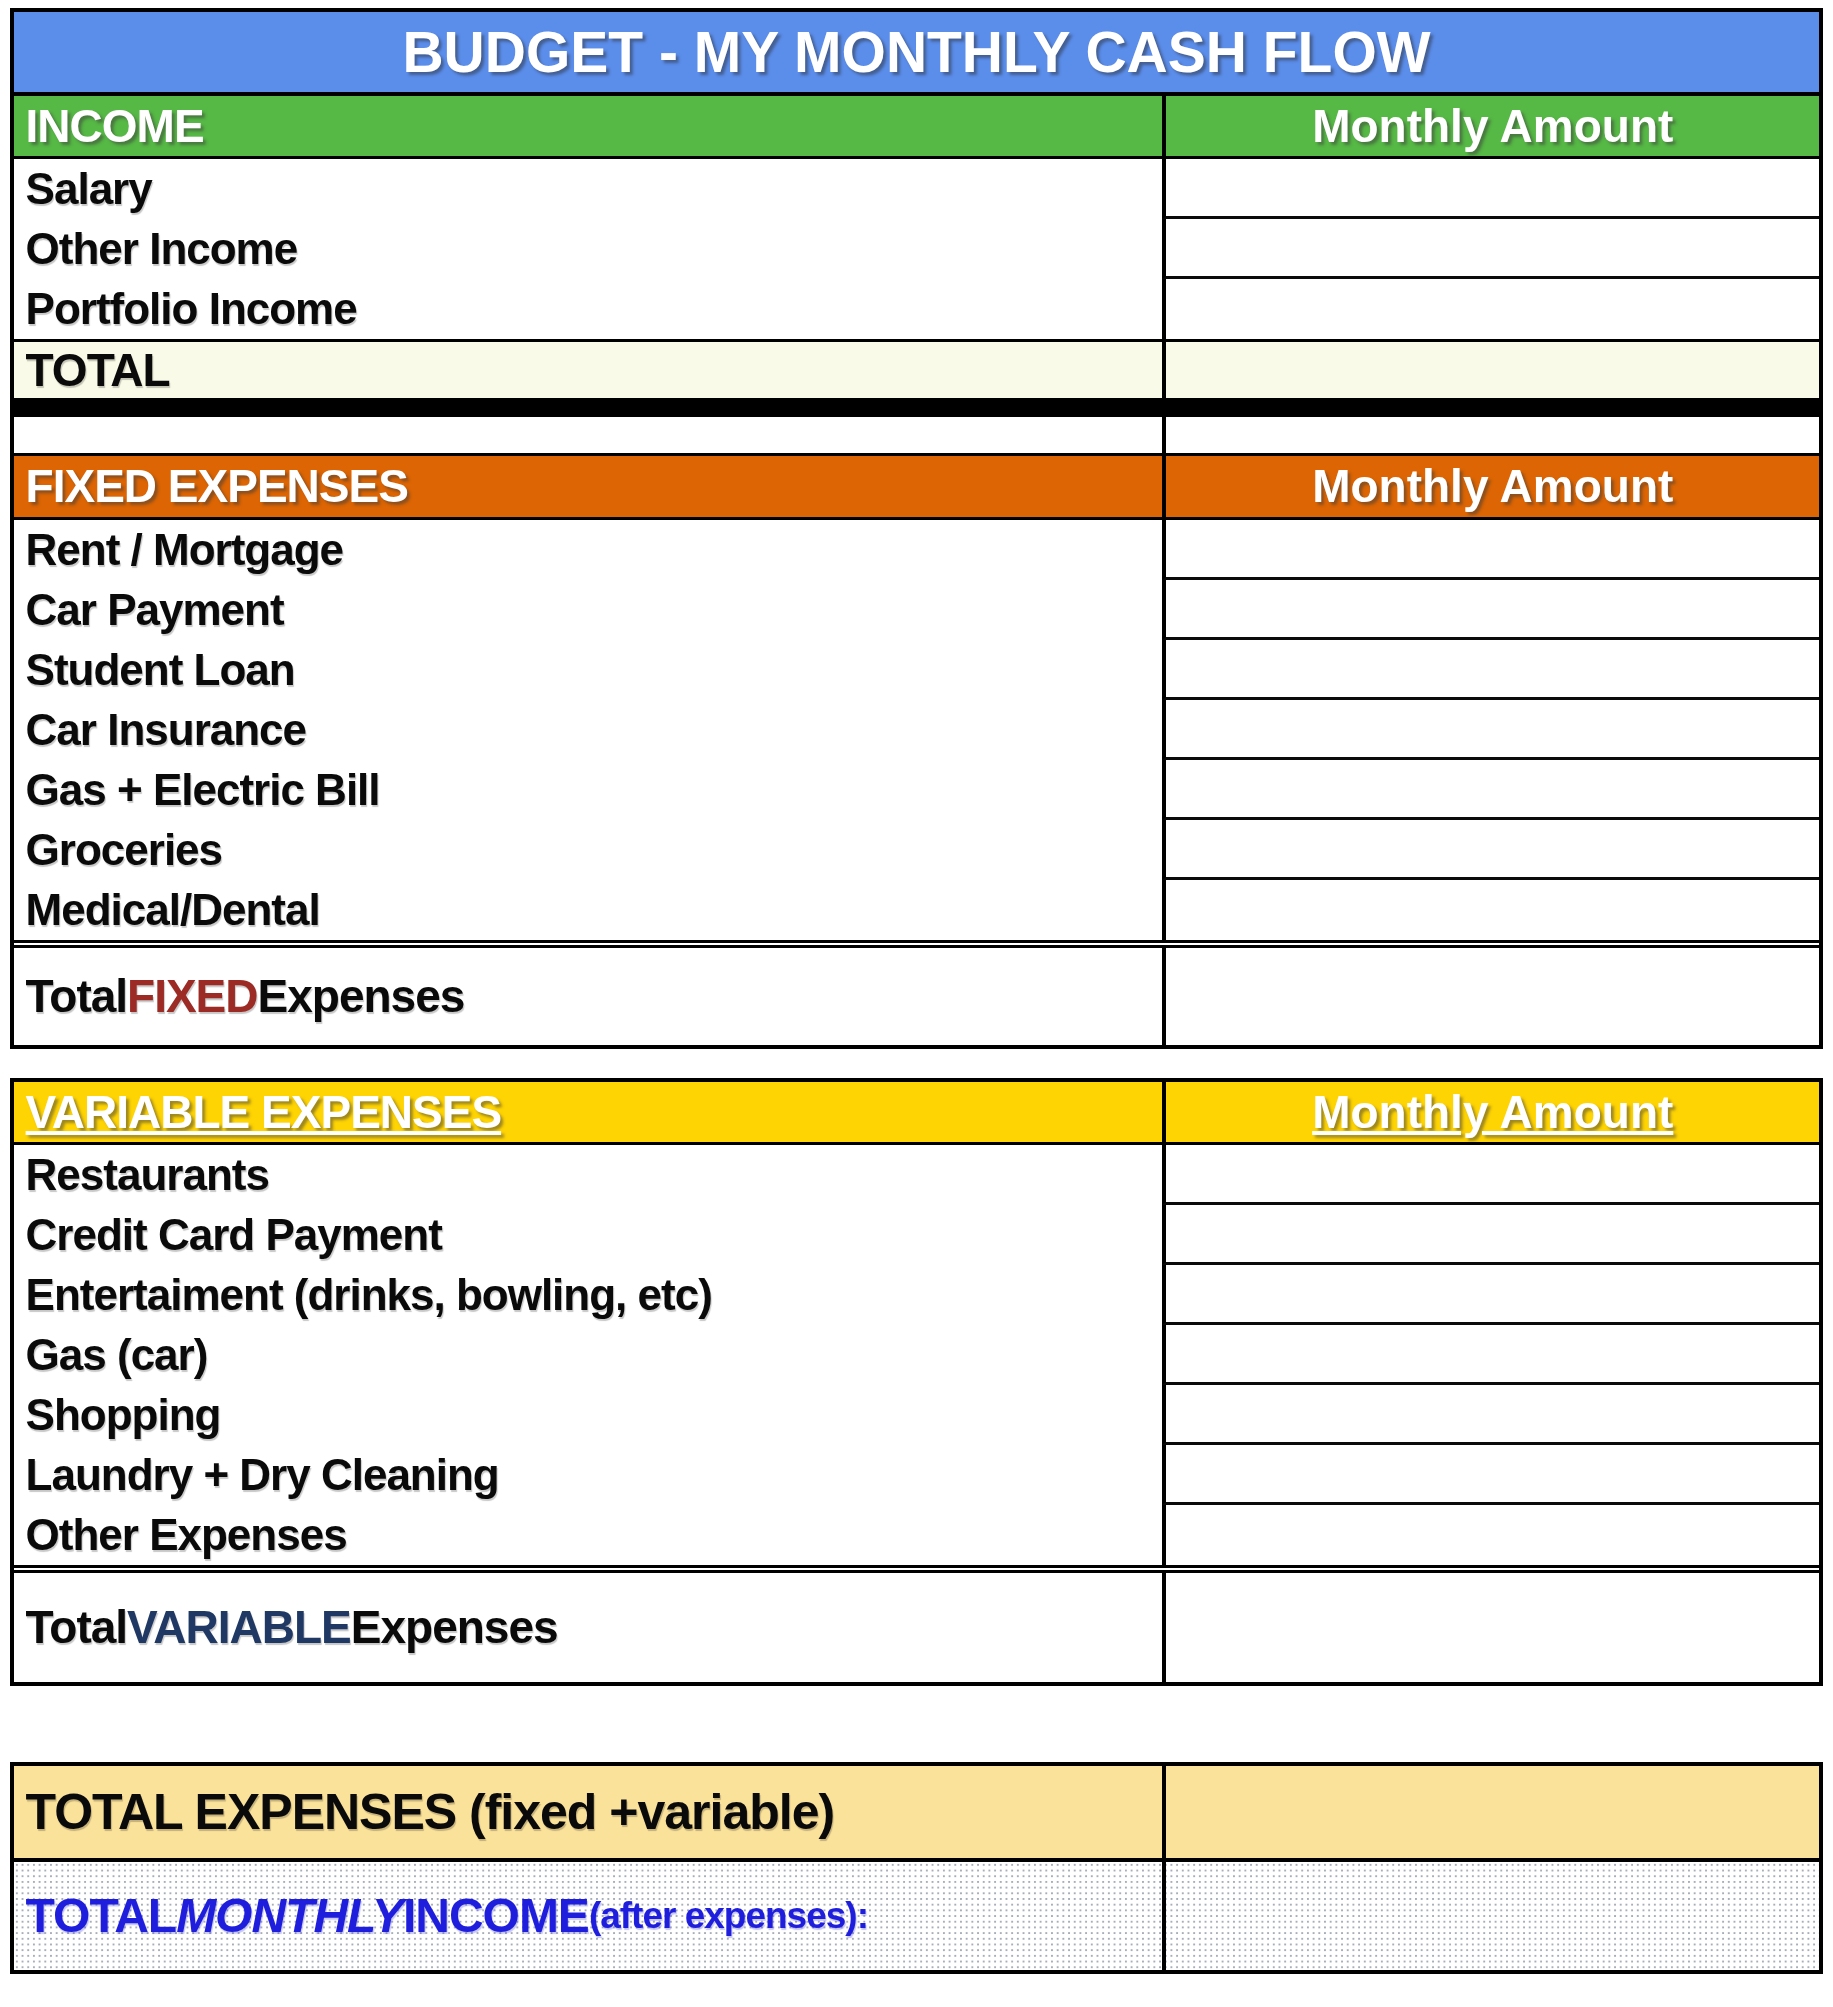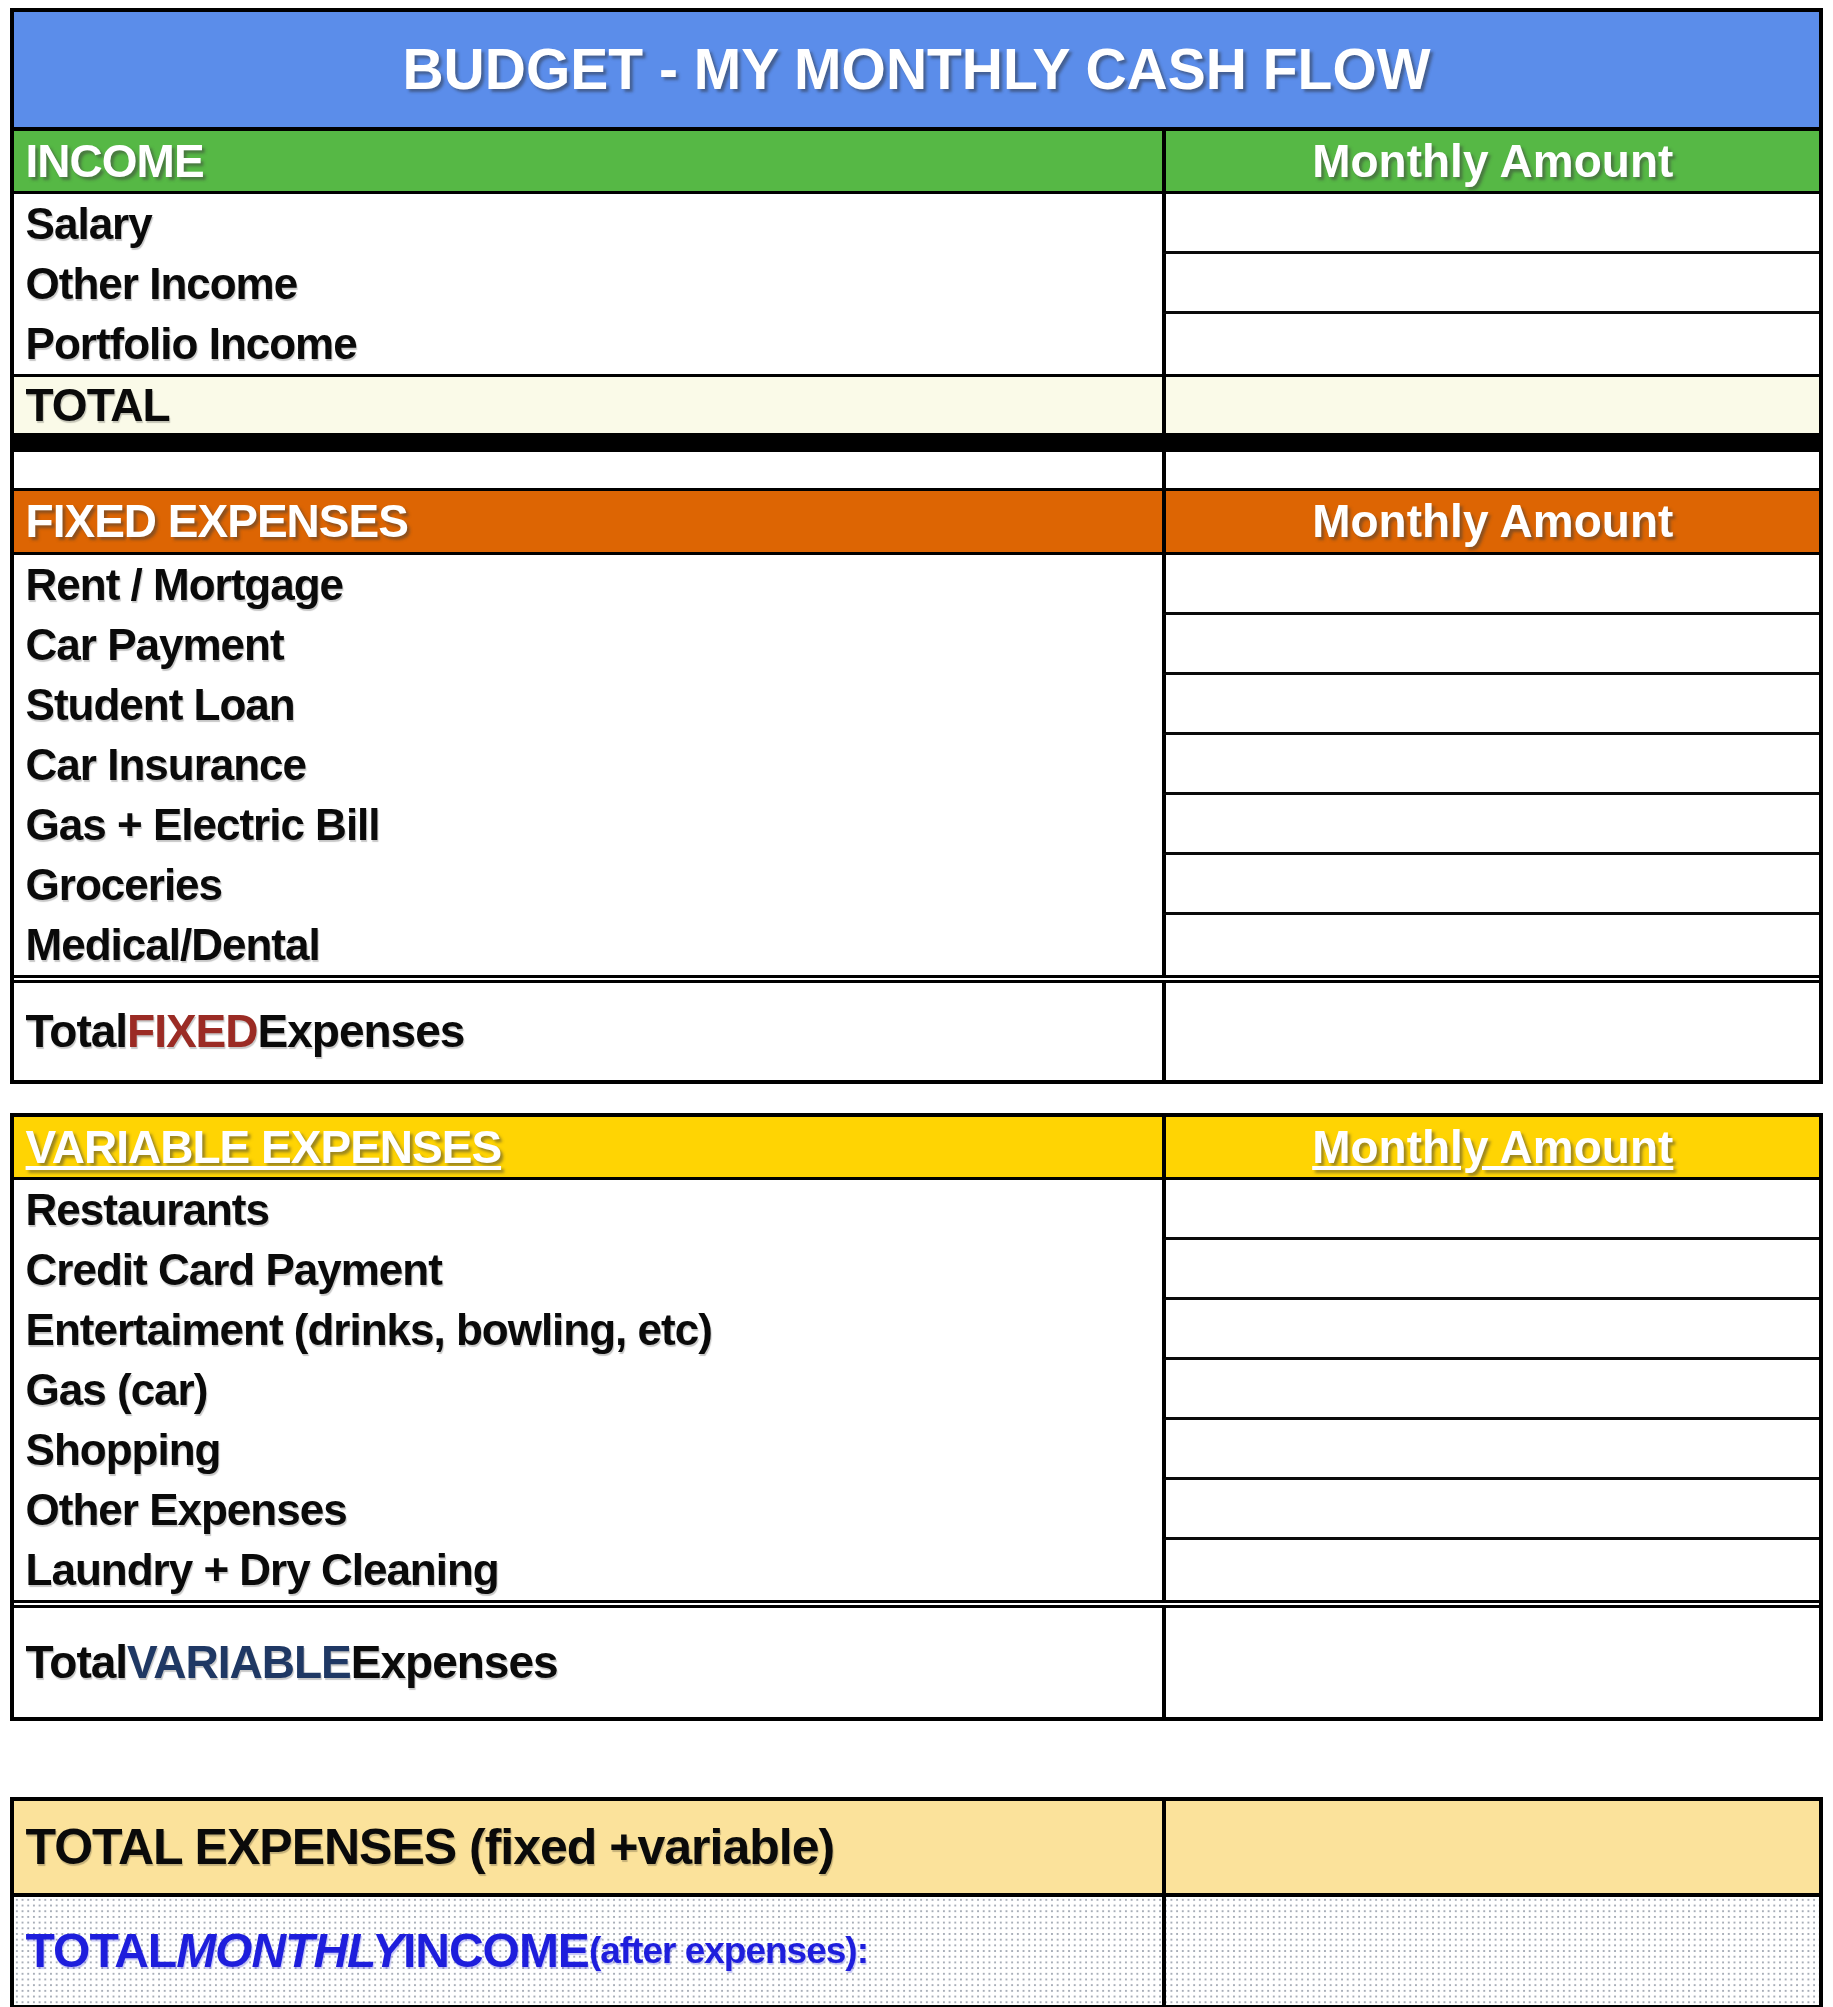--- a/index.html
+++ b/index.html
@@ -14,21 +14,21 @@
     overflow:hidden;
   }
   .block { border:4.8px solid #000; }
   .row { display:flex; width:100%; }
   .cell { display:flex; align-items:center; }
   .label { flex:0 0 63.6%; padding-left:12px; font-size:44px; letter-spacing:-1px;
            text-shadow:1px 1.9px 1px rgba(0,0,0,0.22); }
   .amount { flex:1 1 auto; border-left:4.8px solid #000; }
 
   .title-bar {
-    height:119px; border-bottom:4.8px solid #000;
+    height:84px; border-bottom:4.8px solid #000;
     background:#5B8DEA; color:#ffffff;
     display:flex; align-items:center; justify-content:center;
     font-size:57px; letter-spacing:0px;
     text-shadow:2.9px 2.9px 2.9px rgba(40,40,40,0.45);
   }
 
   .sec-header { height:63px; border-bottom:3.8px solid #000; color:#ffffff; }
   .sec-header .label { font-size:46px; text-shadow:2.9px 2.9px 2.9px rgba(60,60,60,0.5); }
   .sec-header .amount { justify-content:center; font-size:46px;
     text-shadow:2.9px 2.9px 2.9px rgba(60,60,60,0.5); }
@@ -181,25 +181,25 @@
       </div>
       <div class="row item-row">
         <div class="cell label">Gas (car)</div>
         <div class="cell amount"></div>
       </div>
       <div class="row item-row">
         <div class="cell label">Shopping</div>
         <div class="cell amount"></div>
       </div>
       <div class="row item-row">
+        <div class="cell label">Laundry + Dry Cleaning</div>
+        <div class="cell amount"></div>
+      </div>
+      <div class="row item-row">
         <div class="cell label">Other Expenses</div>
-        <div class="cell amount"></div>
-      </div>
-      <div class="row item-row">
-        <div class="cell label">Laundry + Dry Cleaning</div>
         <div class="cell amount"></div>
       </div>
     </div>
 
     <div class="row total-row-big total-variable">
       <div class="cell label">
         <span>Total </span>
         <span class="kw-variable">VARIABLE</span>
         <span> Expenses</span>
       </div>

